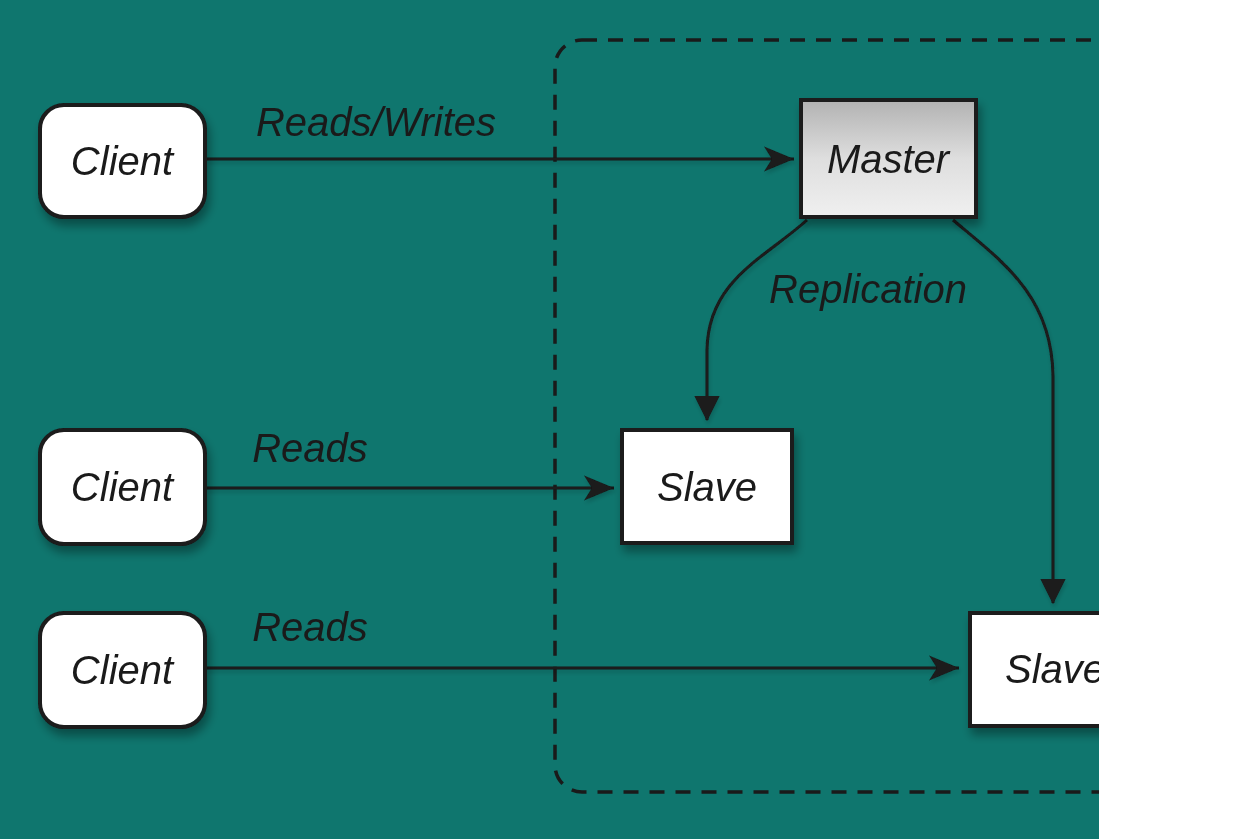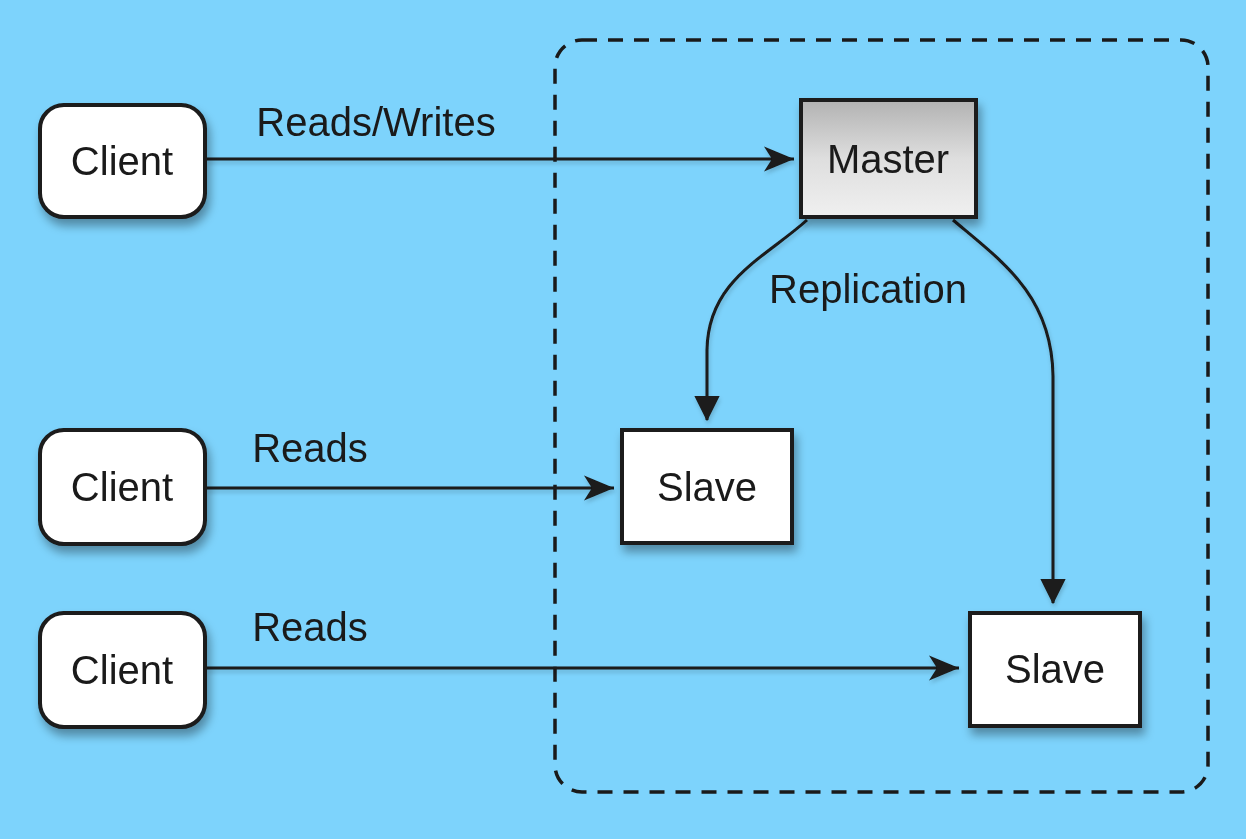--- a/index.html
+++ b/index.html
@@ -2,25 +2,26 @@
 <html><head>
 <meta charset="utf-8">
 <style>
   html, body {
     margin: 0;
     padding: 0;
     background: #ffffff;
   }
   .canvas {
     position: relative;
-    width: 1246px;
+    width: 1099px;
     height: 839px;
-    background: #7dd3fc;
+    background: #0f766e;
     overflow: hidden;
     font-family: "Liberation Sans", sans-serif;
+    font-style: italic;
   }
   svg text {
     font-family: "Liberation Sans", sans-serif;
     fill: #1a1a1a;
   }
   .node-label { font-size: 40px; }
   .edge-label { font-size: 40px; }
 </style>
 </head>
 <body>

